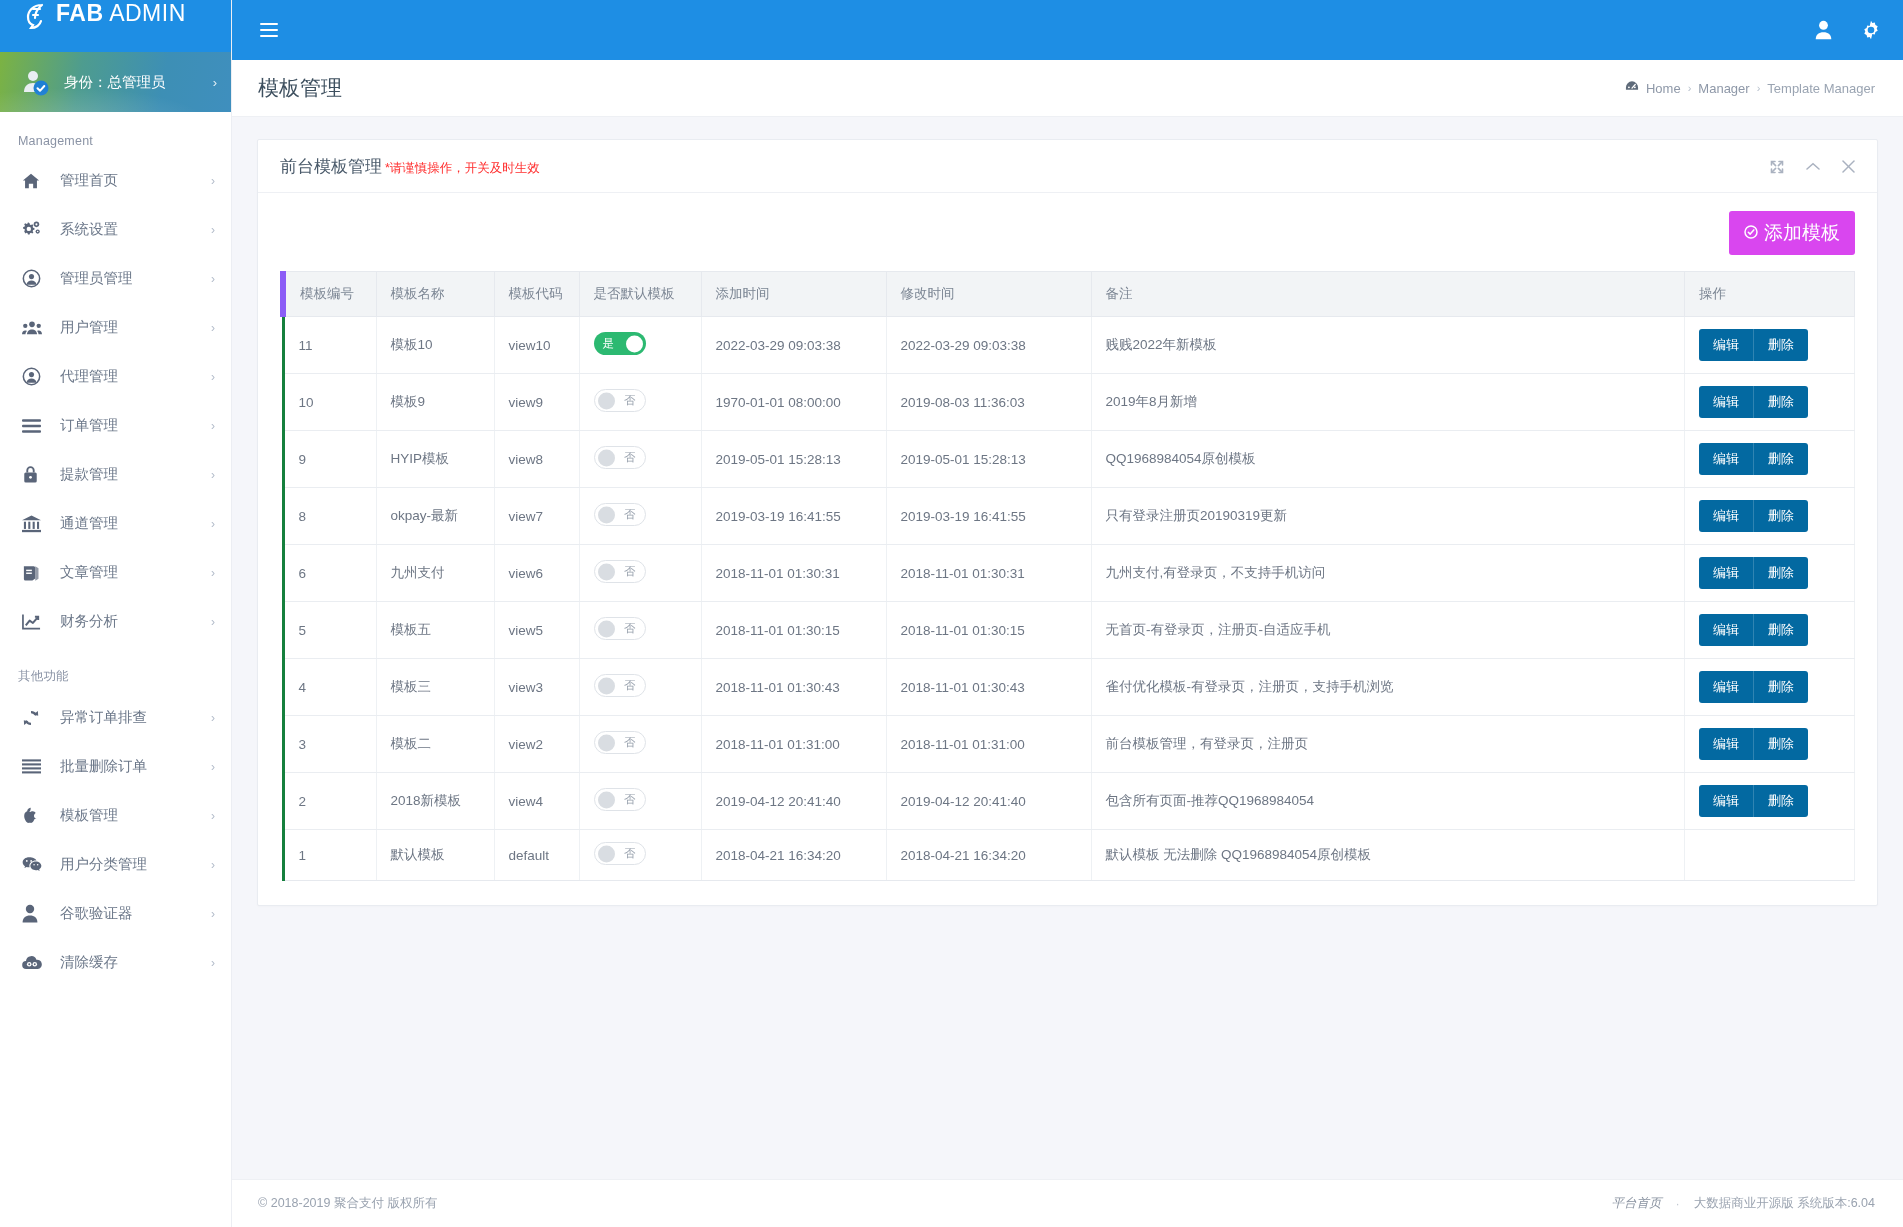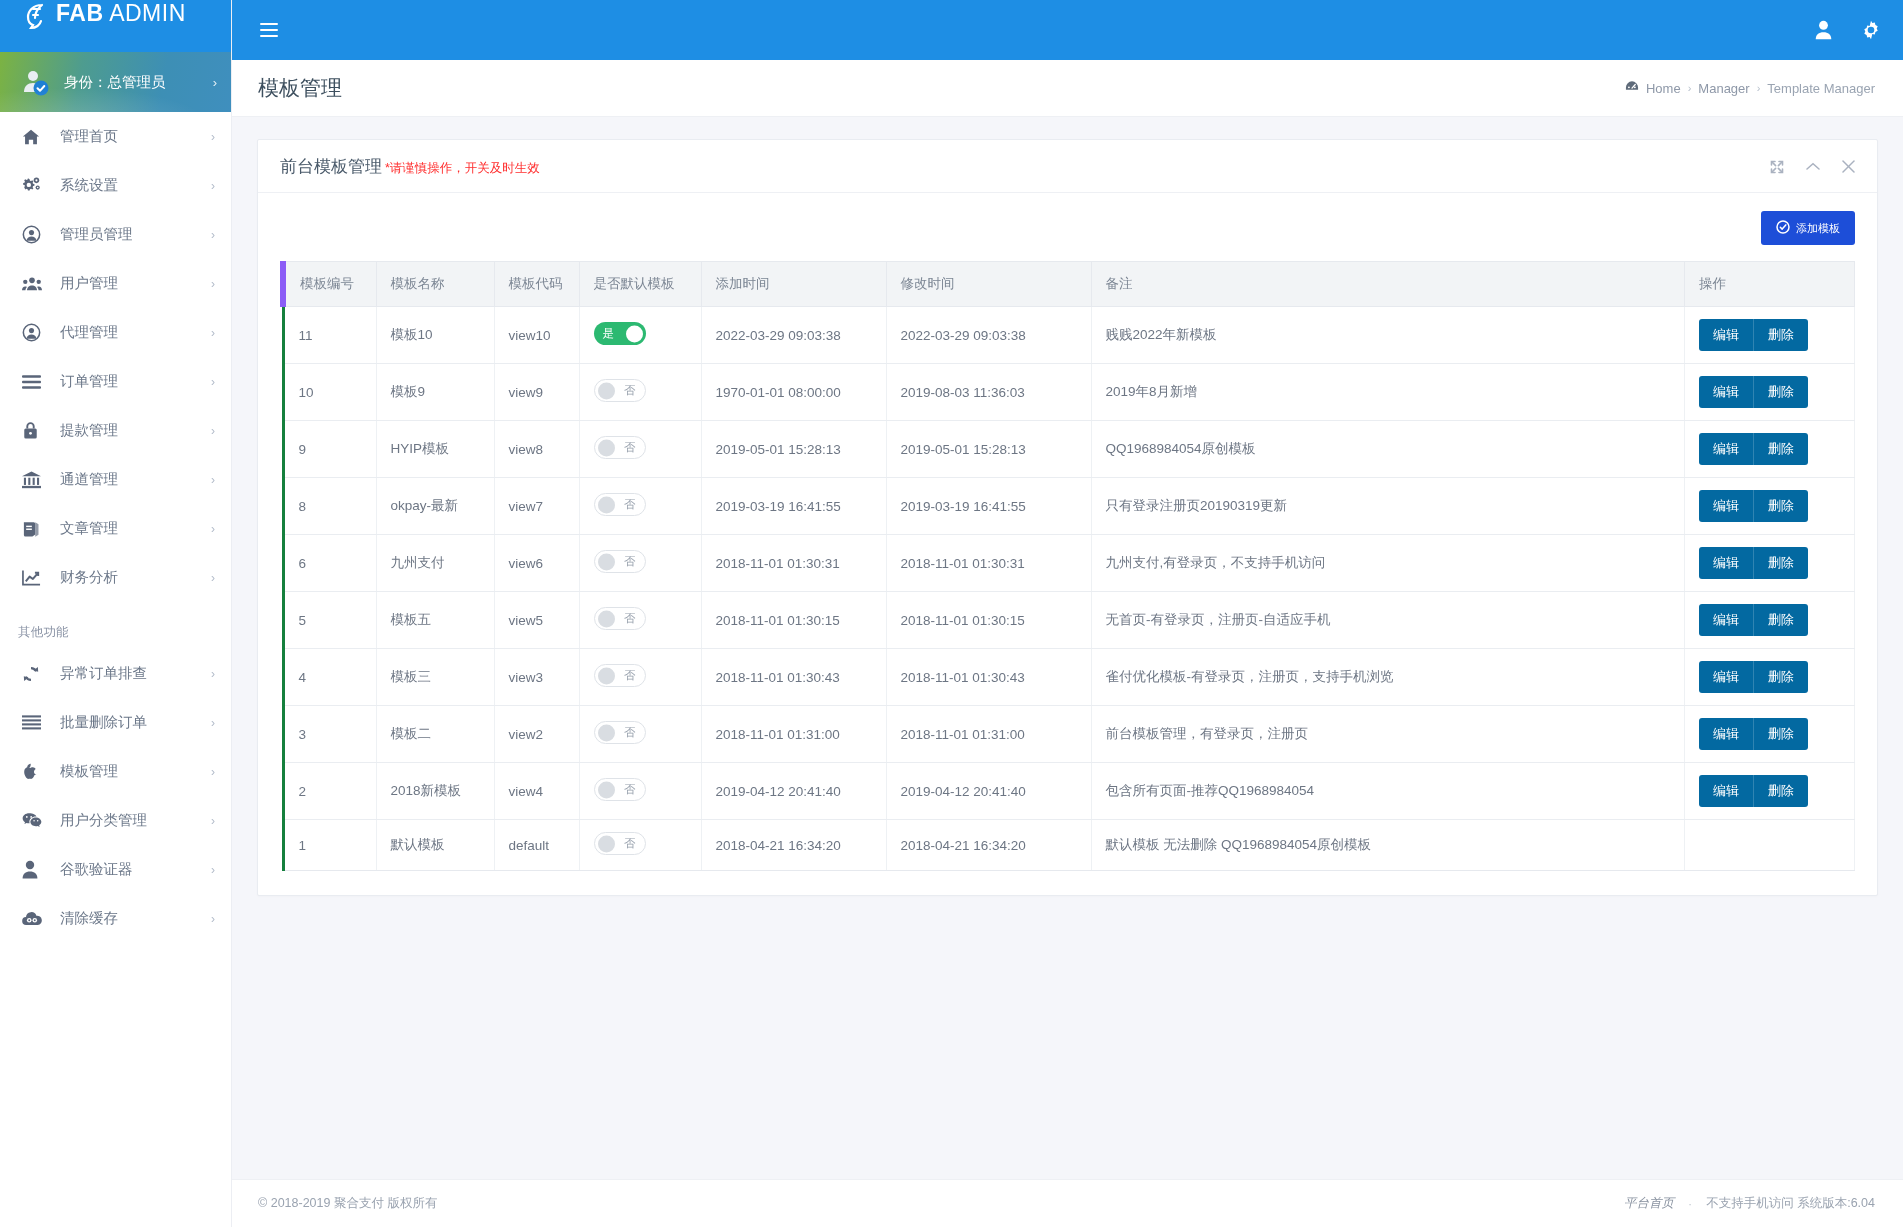--- a/index.html
+++ b/index.html
@@ -96,22 +96,22 @@
   }
   .panel-title { font-size: 17px; color: #4a5a6a; display: flex; align-items: baseline; }
   .panel-title .warn { color: #ff2d2d; font-size: 12.5px; margin-left: 3px; }
   .panel-tools { display: flex; align-items: center; gap: 22px; color: #aab2c0; }
   .panel-tools span { cursor: pointer; display:flex; }
 
   .panel-body { padding: 18px 22px 24px 22px; }
 
   .toolbar-row { display:flex; justify-content: flex-end; margin-bottom: 16px; }
   .btn-add {
-    background: #1d4ed8; color: #fff; border: none; border-radius: 3px;
-    font-size: 11px; padding: 9px 15px; cursor: pointer;
+    background: #d946ef; color: #fff; border: none; border-radius: 3px;
+    font-size: 19px; padding: 9px 15px; cursor: pointer;
     display: inline-flex; align-items: center; gap: 6px;
     font-family: "Liberation Sans", sans-serif;
   }
 
   table.tbl { width: 100%; border-collapse: collapse; table-layout: fixed; }
   table.tbl th {
     background: #f2f4f6; color: #7c8694; font-weight: 400; font-size: 13.5px;
     text-align: left; padding: 13px 14px; border: 1px solid #e6e9ee;
     border-left: none; border-right: 1px solid #e6e9ee;
   }
@@ -195,20 +195,21 @@
           <circle cx="13" cy="9" r="5" fill="#e9eef3"></circle>
           <path d="M4 25 c0-6 4-9 9-9 s9 3 9 9 z" fill="#e9eef3"></path>
           <circle cx="21" cy="21" r="7.5" fill="#1e7fd4"></circle>
           <path d="M17.5 21.3 l2.5 2.5 l4.3 -4.8" fill="none" stroke="#fff" stroke-width="2" stroke-linecap="round" stroke-linejoin="round"></path>
         </svg>
       </span>
       <span class="profile-name">身份：总管理员</span>
       <span class="profile-arrow">›</span>
     </div>
 
+    <div class="menu-section">Management</div>
 
     <div class="menu-item">
       <span class="menu-ico">
         <svg width="18" height="18" viewBox="0 0 20 20" fill="#5a6579">
             <path d="M10 2 L1 9.5 h2.4 V18 h4.2 v-5h4.8 v5 h4.2 V9.5 H19z"></path>
           </svg>
       </span>
       <span class="menu-label">管理首页</span>
       <span class="menu-arrow">›</span>
     </div>
@@ -692,18 +693,18 @@
 
         </div>
       </div>
     </div>
 
     <div class="footer">
       <span>© 2018-2019 聚合支付 版权所有</span>
       <span class="footer-right">
         <a class="footer-link">平台首页</a>
         <span class="dot">·</span>
-        <span>不支持手机访问 系统版本:6.04</span>
+        <span>大数据商业开源版 系统版本:6.04</span>
       </span>
     </div>
 
   </section>
 </div>
 
 </body></html>

